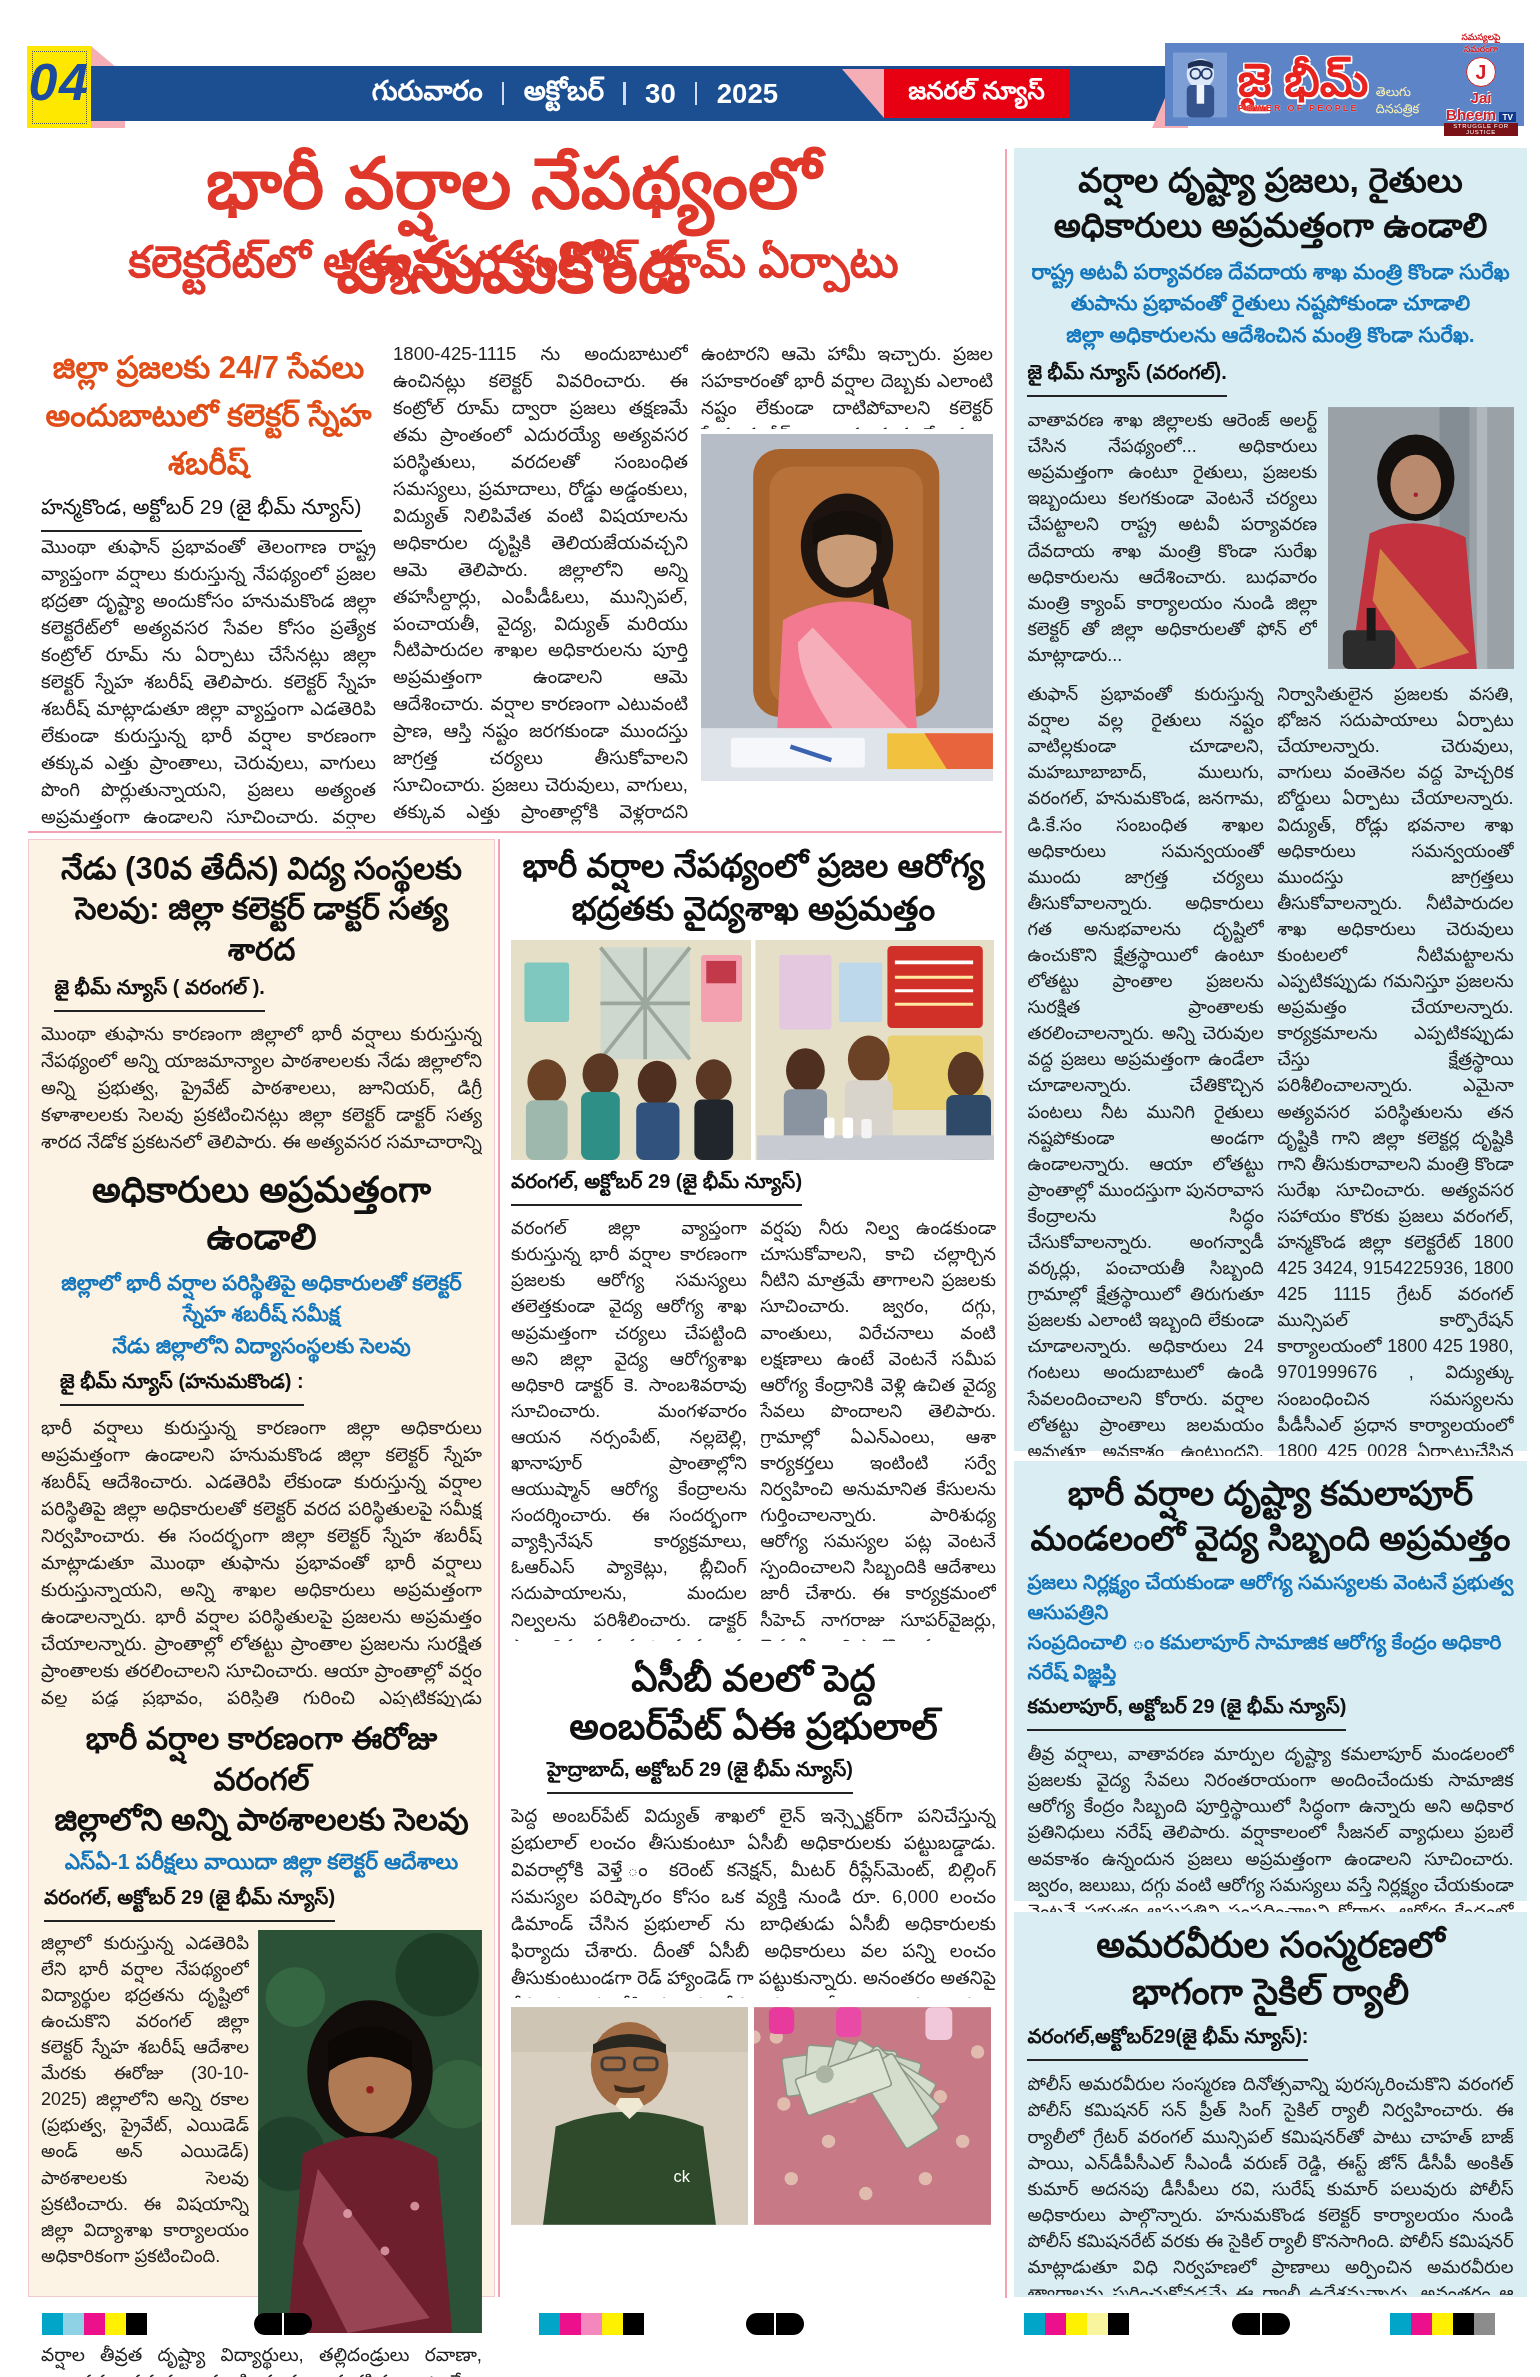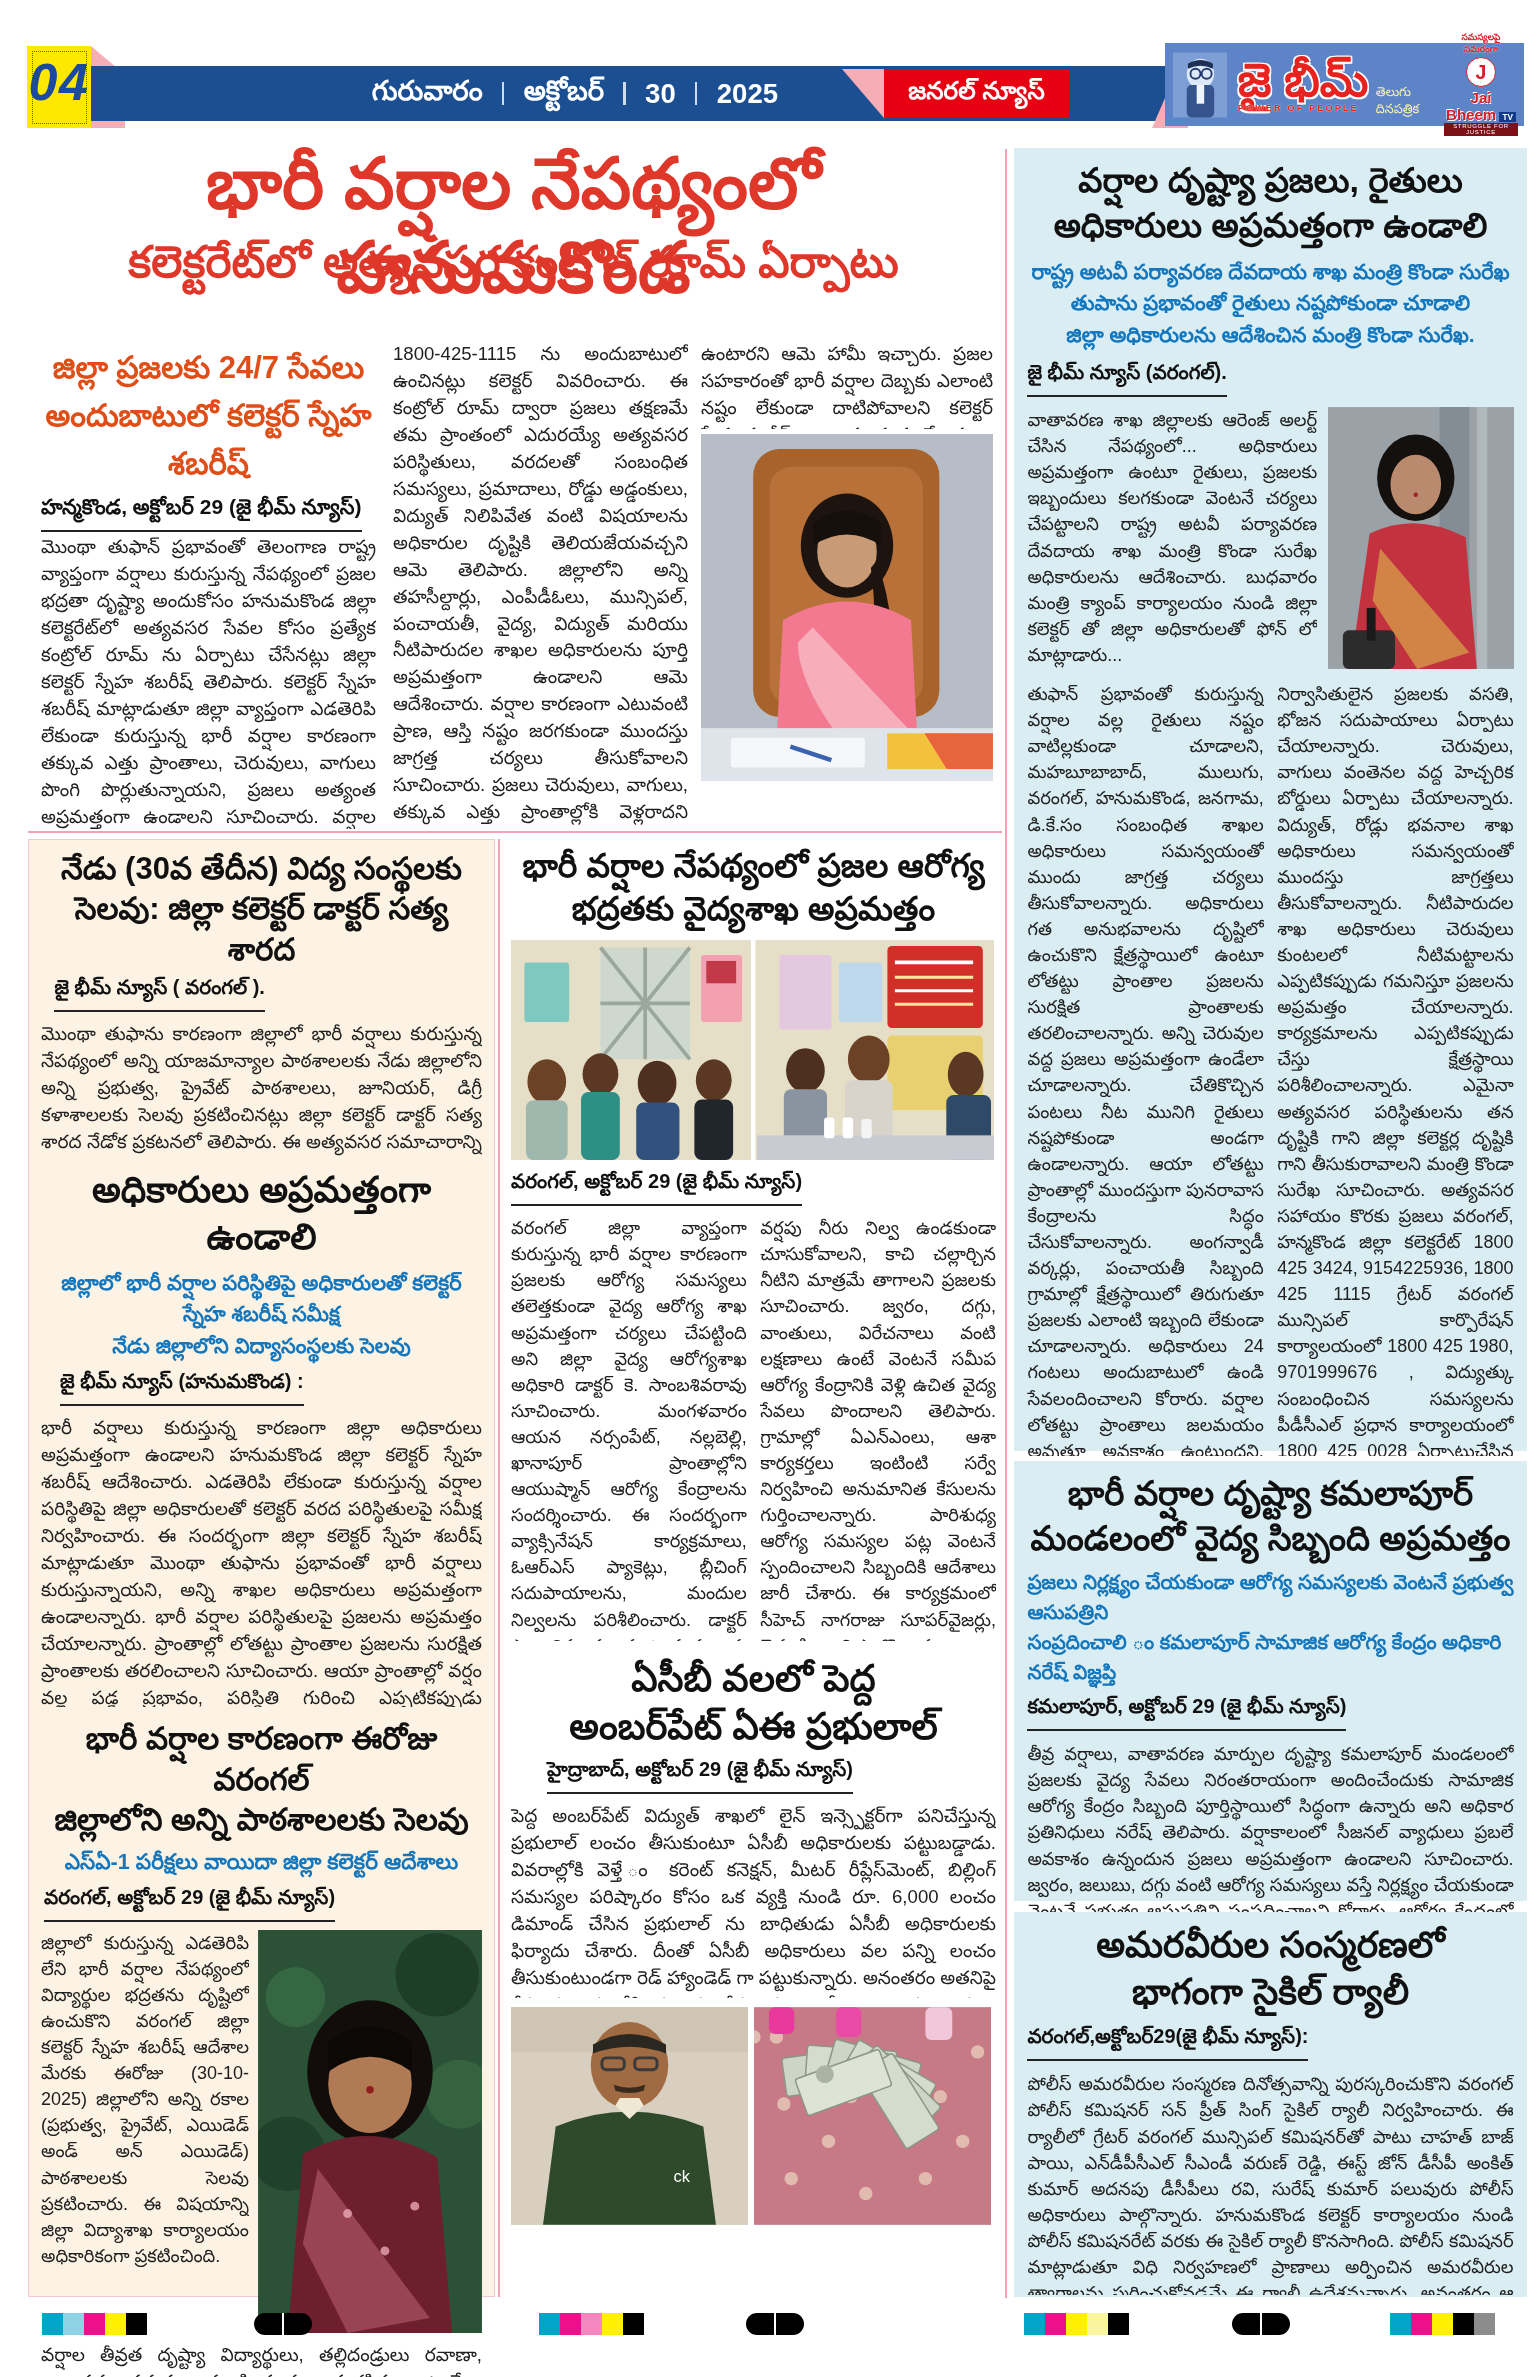--- a/index.html
+++ b/index.html
@@ -31,21 +31,21 @@
   .tv-circle{width:28px;height:28px;border-radius:50%;background:#ffffff;margin:1.5px auto;display:flex;align-items:center;justify-content:center;
              color:#d21f26;font-weight:900;font-size:19.4px;border:1.5px solid #d21f26;}
   .tv-name{font-size:15px;font-weight:900;color:#d21f26;text-shadow:-0.7px -0.7px 0 #fff,0.7px 0.7px 0 #fff;}
   .tv-chip{display:inline-block;background:#123a8c;color:#fff;font-size:8.2px;font-weight:bold;padding:0.7px 3px;}
   .tv-tagline{font-size:6px;color:#ffffff;background:#7a1218;letter-spacing:0.7px;padding:0.7px 1.5px;display:inline-block;}
 
   
   .lead-h1{left:28px;top:142px;width:971px;text-align:center;font-size:71px;font-weight:900;color:#e0372b;line-height:1.18;}
   .lead-h2{left:28px;top:236px;width:971px;text-align:center;font-size:44px;font-weight:700;color:#e0372b;line-height:1.2;}
   .lead-sub{left:41px;top:344px;width:335px;text-align:center;font-size:31px;font-weight:bold;color:#e04d17;line-height:1.55;}
-  .lead-dateline{left:41px;top:495px;width:335px;font-size:21px;font-weight:bold;color:#111;}
+  .lead-dateline{left:41px;top:495px;width:335px;font-size:21px;font-weight:normal;color:#111;}
   .dl-rule{border-bottom:2.2px solid #222;padding-bottom:6px;display:inline-block;}
   .bodytxt{font-size:18.6px;line-height:1.45;text-align:justify;color:#202020;}
   .lead-c1{left:41px;top:534px;width:335px;height:295px;}
   .lead-c2{left:393px;top:341px;width:295px;height:488px;}
   .lead-c3{left:701px;top:341px;width:292px;height:88px;}
   .photo-frame{background:#e8e8e8;}
   .lead-photo{left:701px;top:434px;width:292px;height:347px;}
   .lead-rule{left:28px;top:831px;width:974px;height:2.2px;background:#f4a0b5;}
   .vsep1{left:498px;top:839px;width:2.2px;height:1458px;background:#f4a0b5;}
   .vsep2{left:1005px;top:149px;width:2.2px;height:2149px;background:#f4a0b5;}

